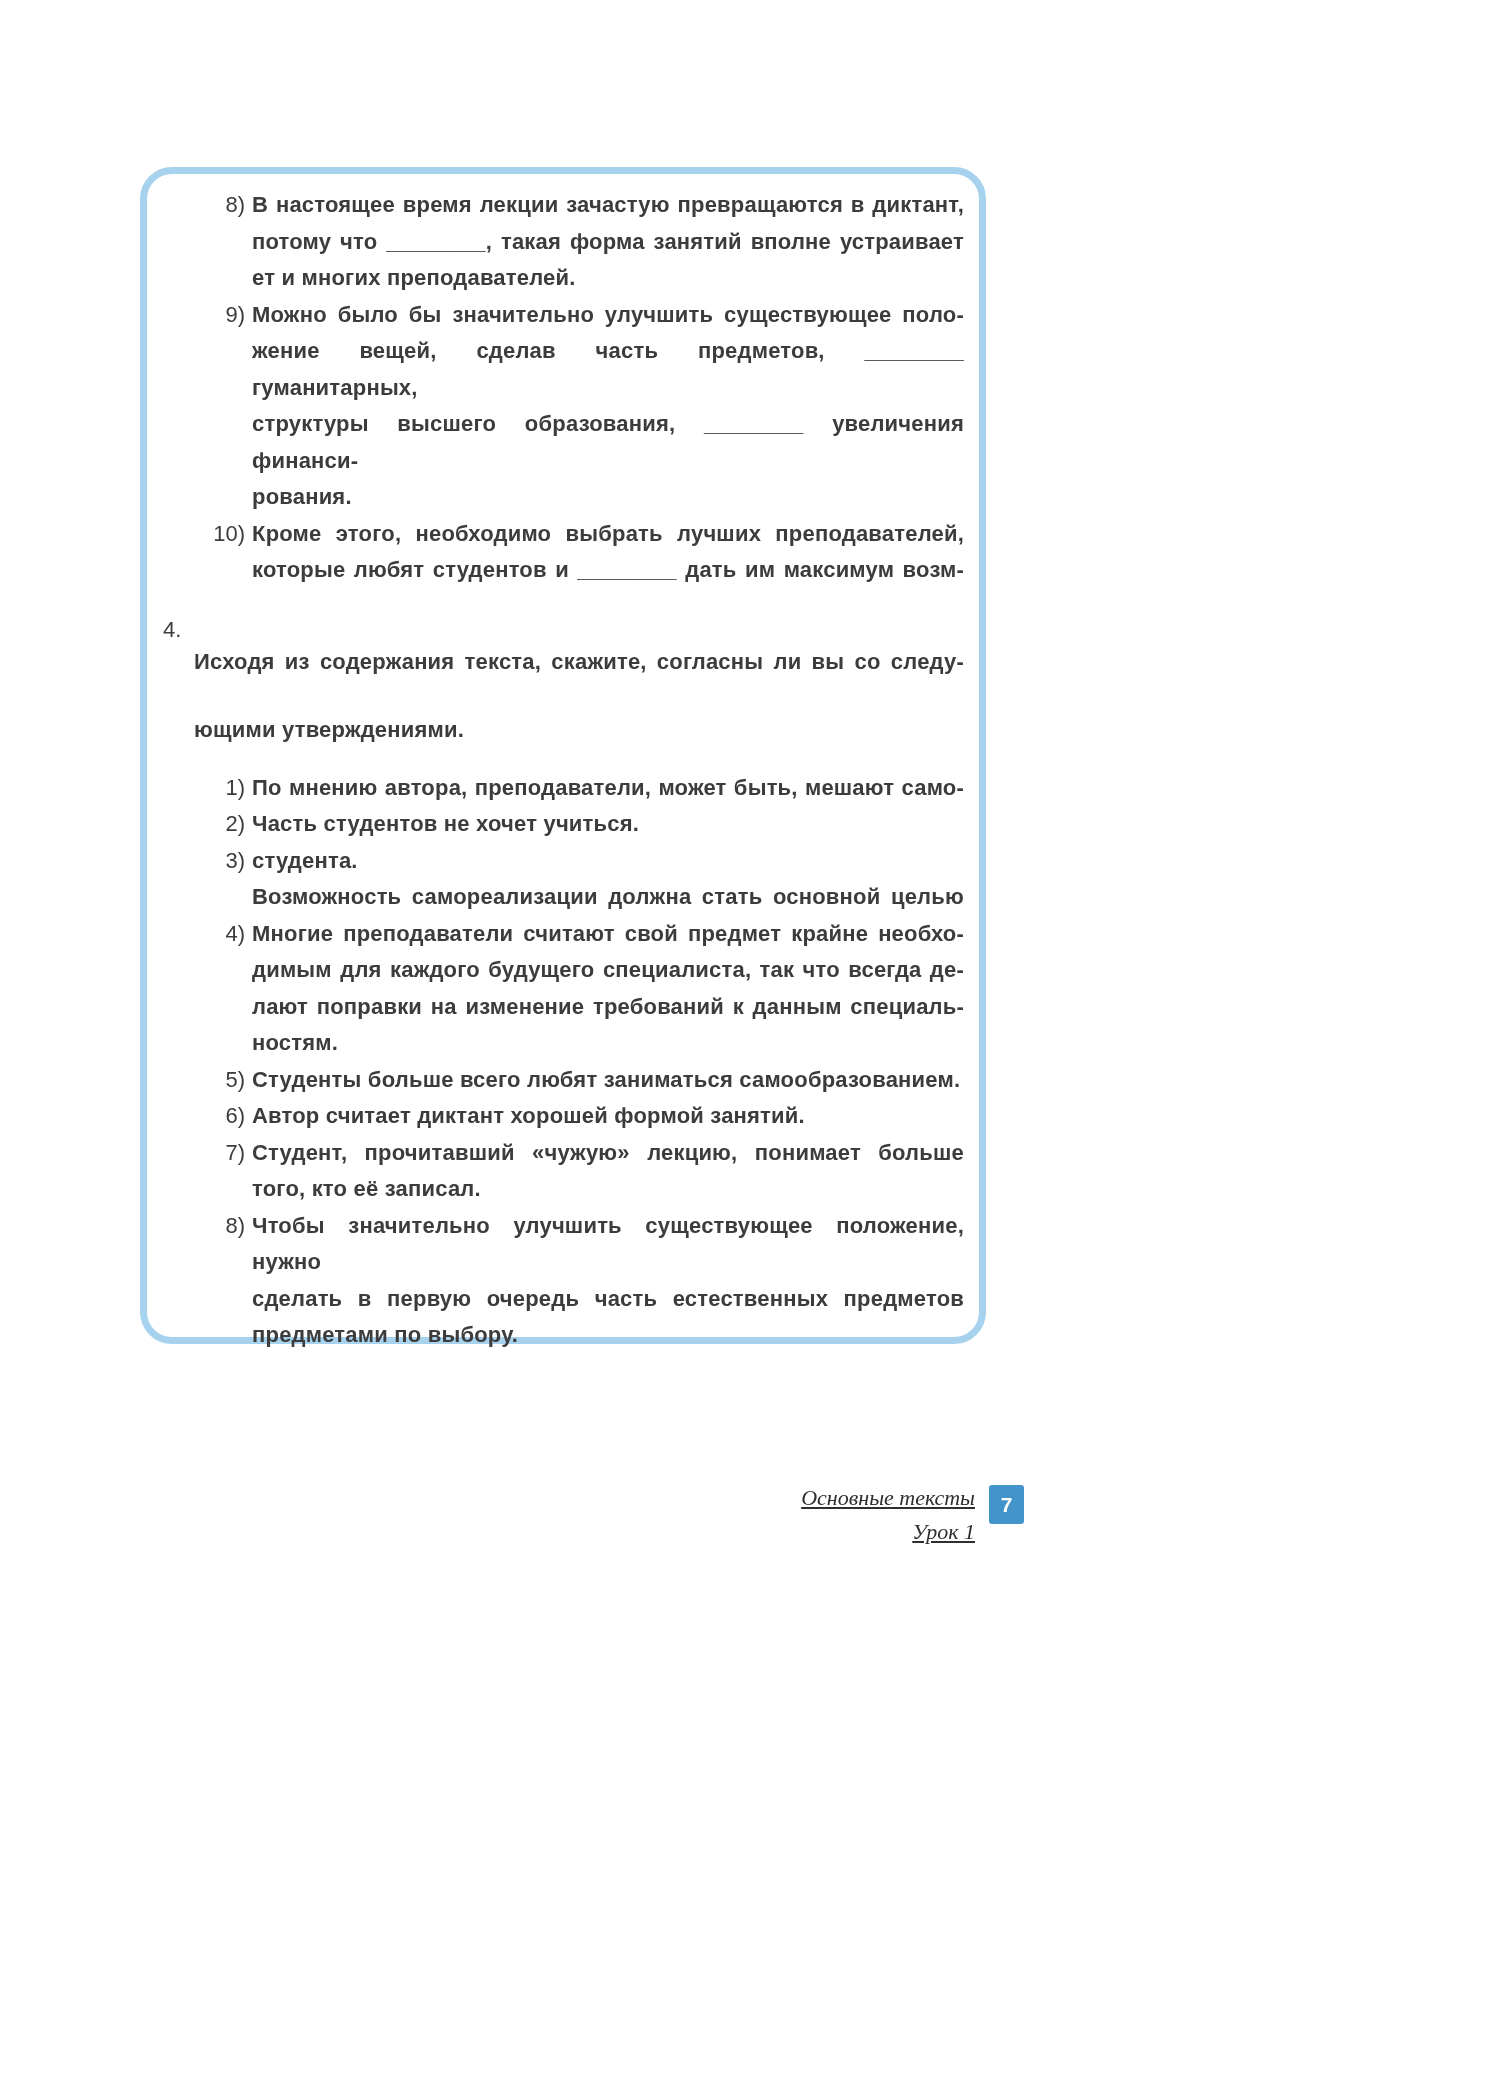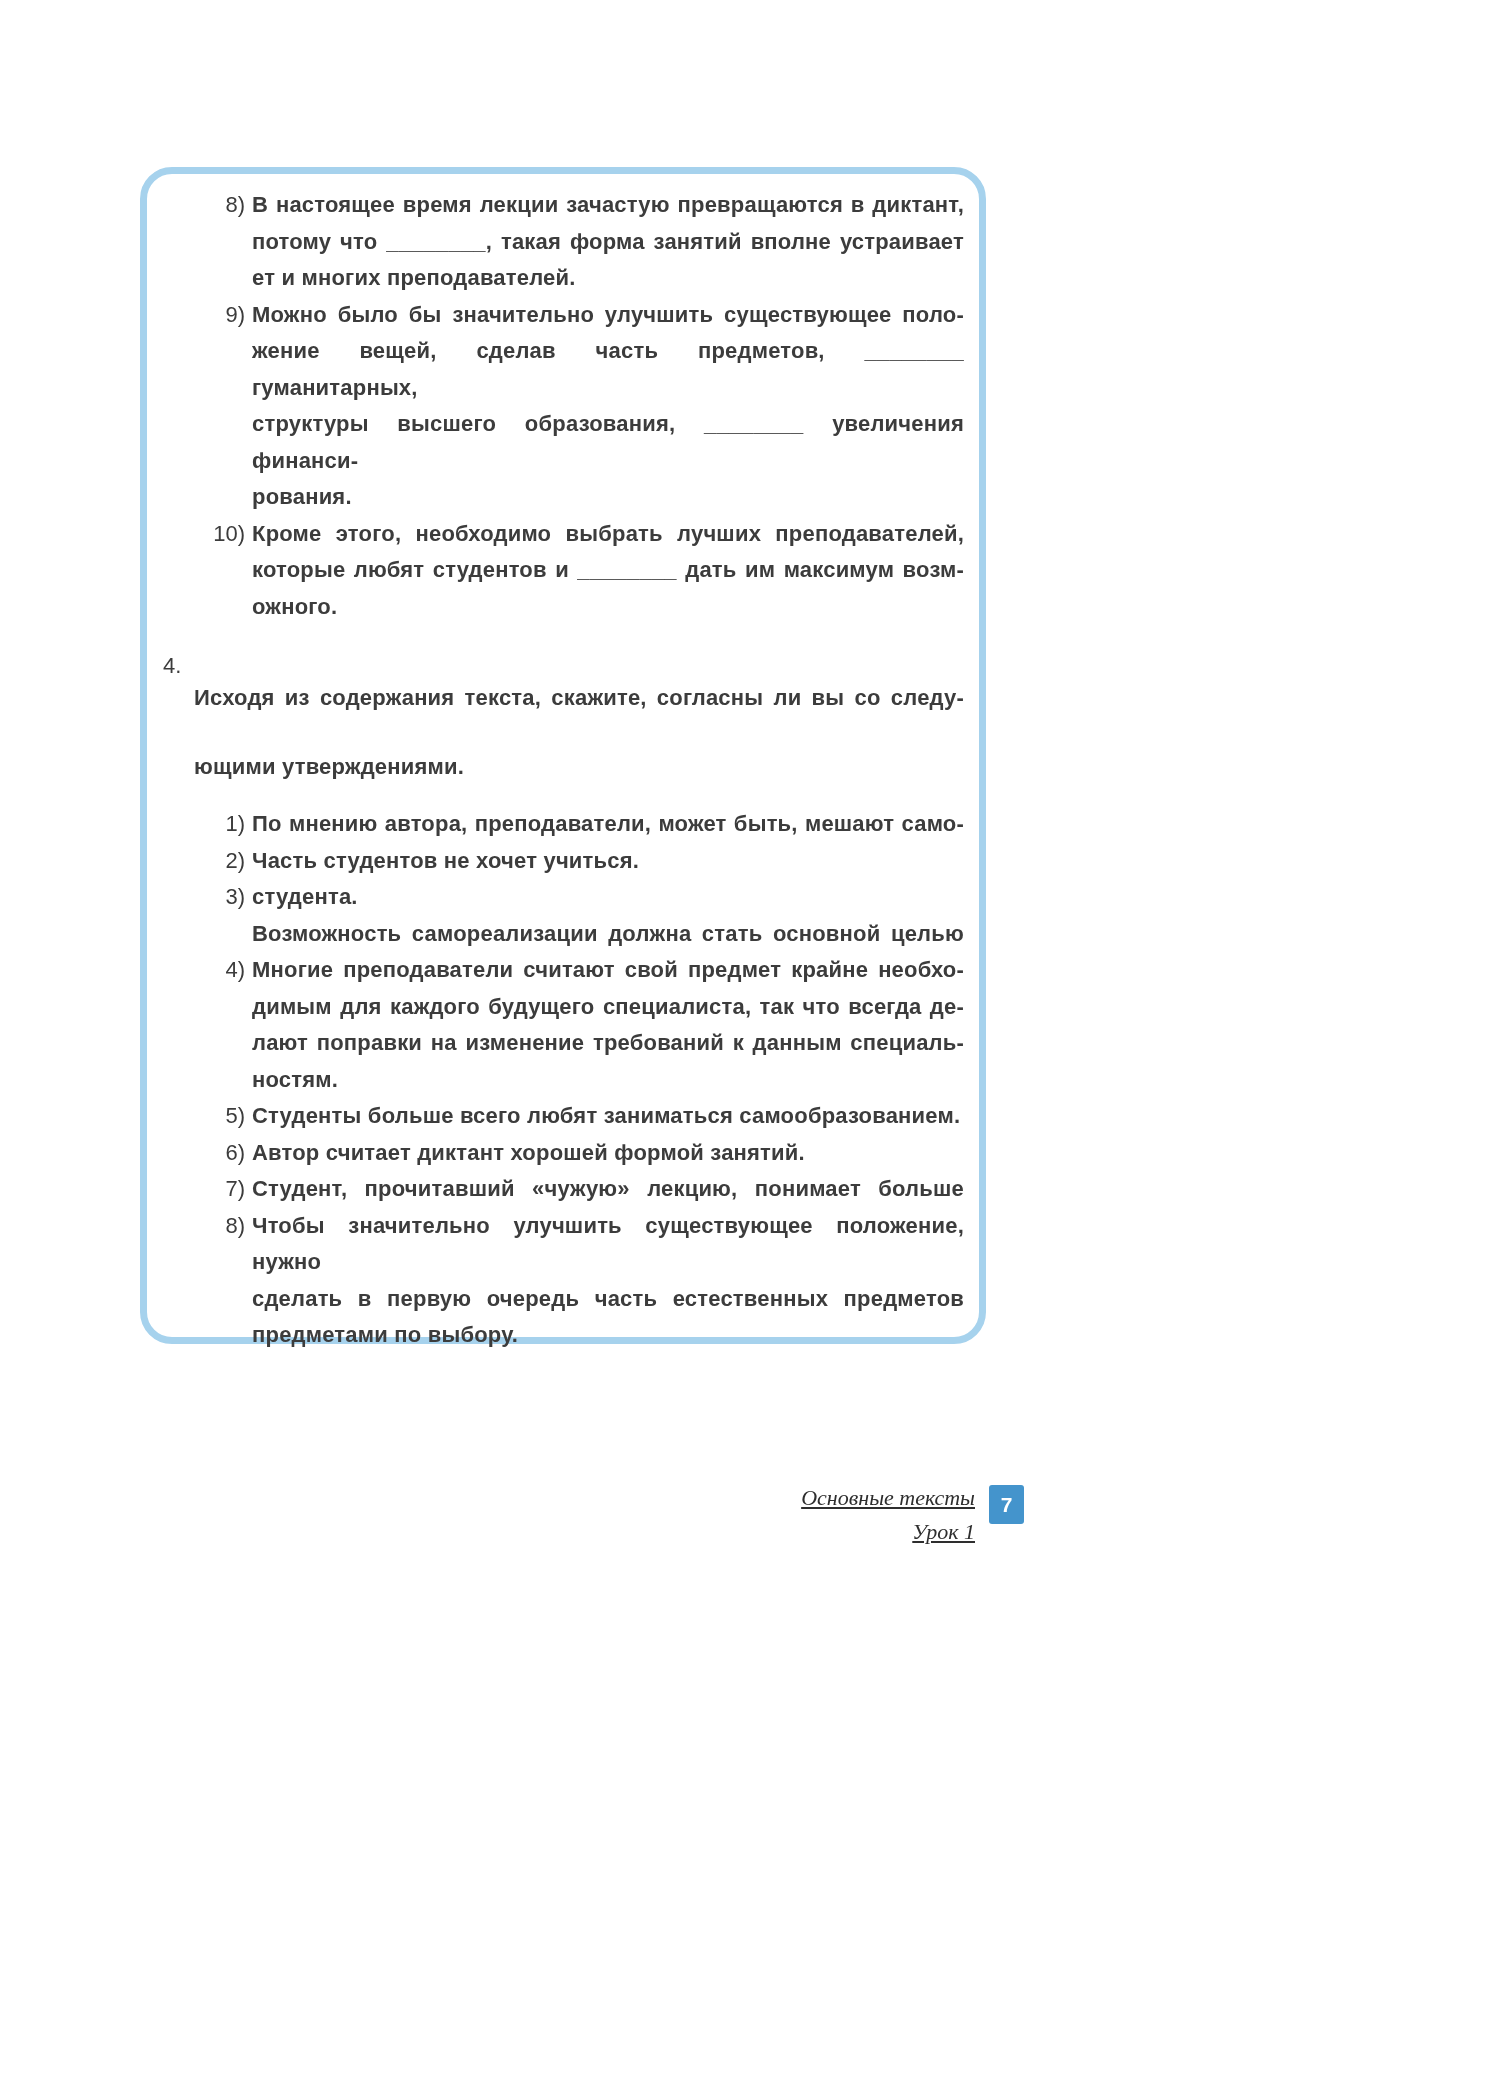--- a/index.html
+++ b/index.html
@@ -121,21 +121,20 @@
           <div class="line just">жение вещей, сделав часть предметов, ________ гуманитарных,</div>
           <div class="line just">структуры высшего образования, ________ увеличения финанси-</div>
           <div class="line">рования.</div>
         </div>
       </div>
       <div class="item">
         <span class="num">10)</span>
         <div class="body">
           <div class="line just">Кроме этого, необходимо выбрать лучших преподавателей,</div>
           <div class="line just">которые любят студентов и ________ дать им максимум возм-</div>
-          <div class="line">ожного.</div>
         </div>
       </div>
     </div>
 
   <div class="task-heading">
     <span class="num">4.</span>
     <div class="body" id="task4-lines">
         <div class="line just">Исходя из содержания текста, скажите, согласны ли вы со следу-</div>
         <div class="line">ющими утверждениями.</div>
       </div>
@@ -179,20 +178,21 @@
       <div class="item">
         <span class="num">6)</span>
         <div class="body">
           <div class="line">Автор считает диктант хорошей формой занятий.</div>
         </div>
       </div>
       <div class="item">
         <span class="num">7)</span>
         <div class="body">
           <div class="line just">Студент, прочитавший «чужую» лекцию, понимает больше</div>
+          <div class="line">того, кто её записал.</div>
         </div>
       </div>
       <div class="item">
         <span class="num">8)</span>
         <div class="body">
           <div class="line just">Чтобы значительно улучшить существующее положение, нужно</div>
           <div class="line just">сделать в первую очередь часть естественных предметов</div>
           <div class="line">предметами по выбору.</div>
         </div>
       </div>

